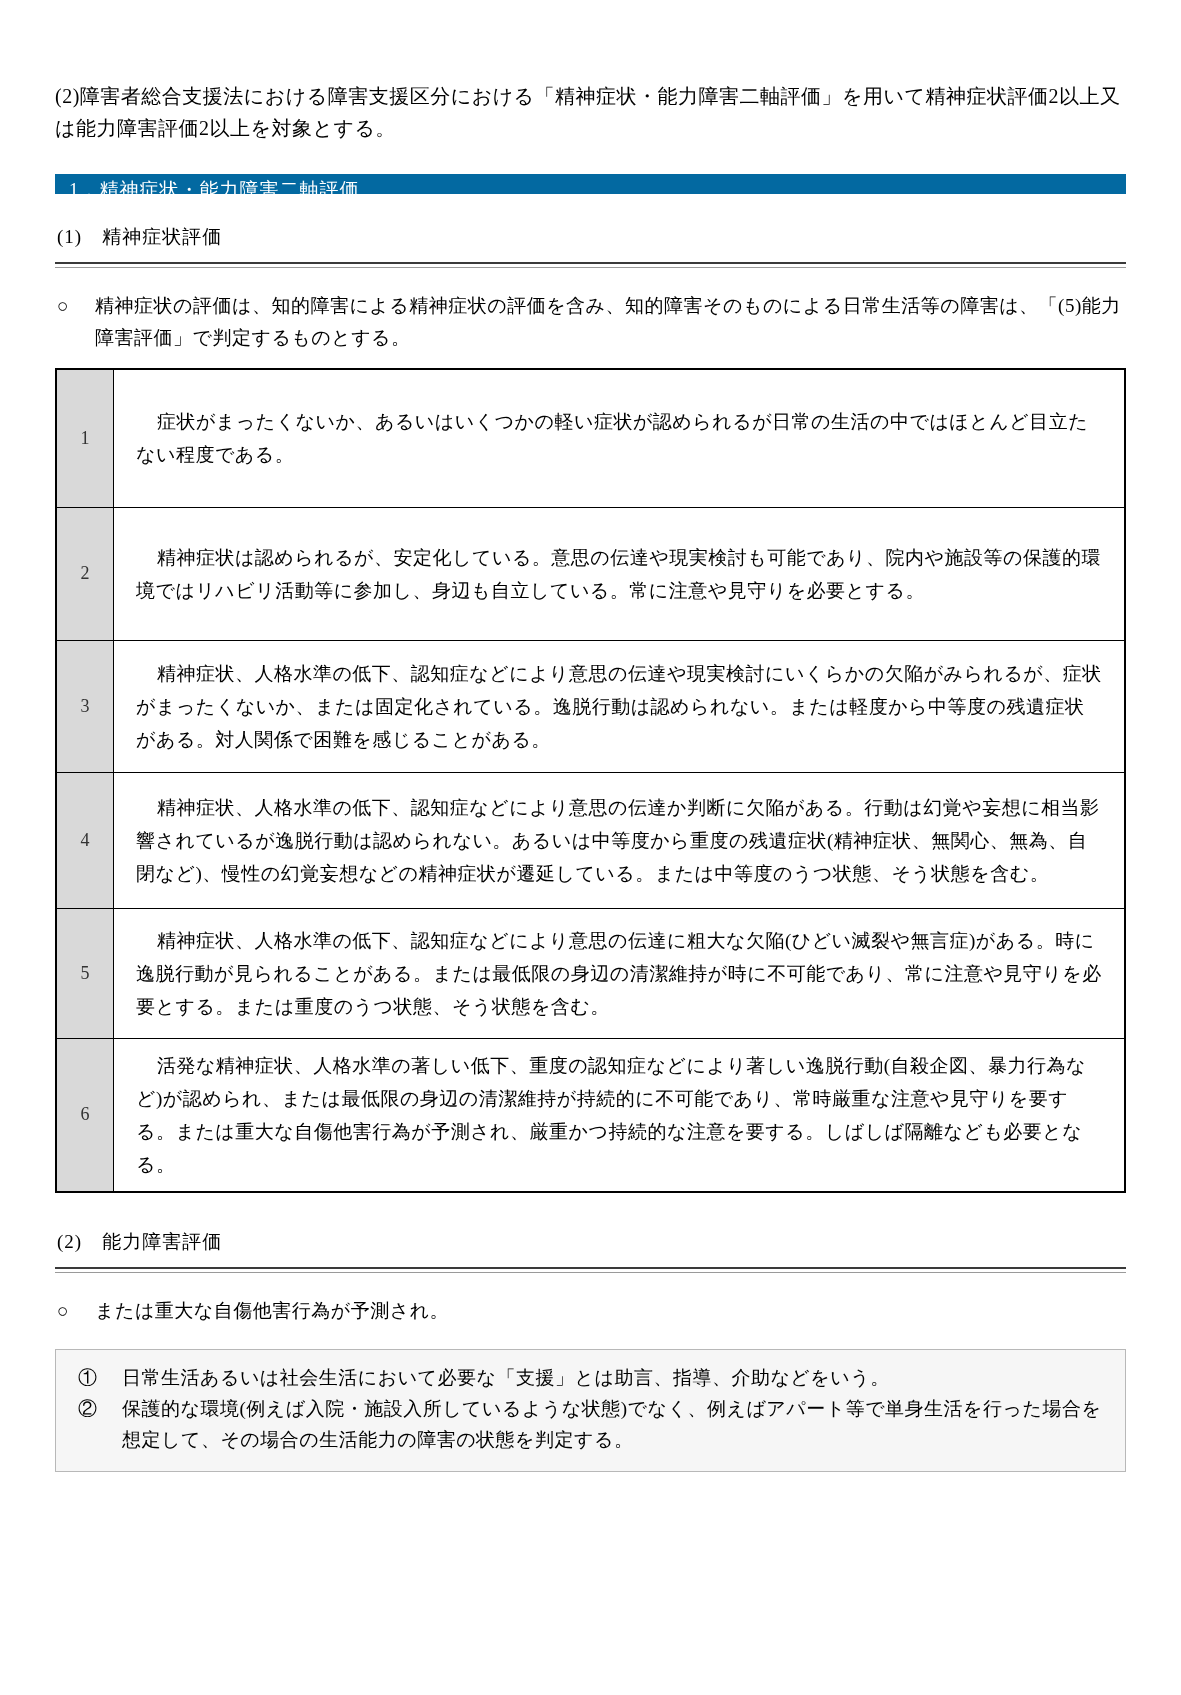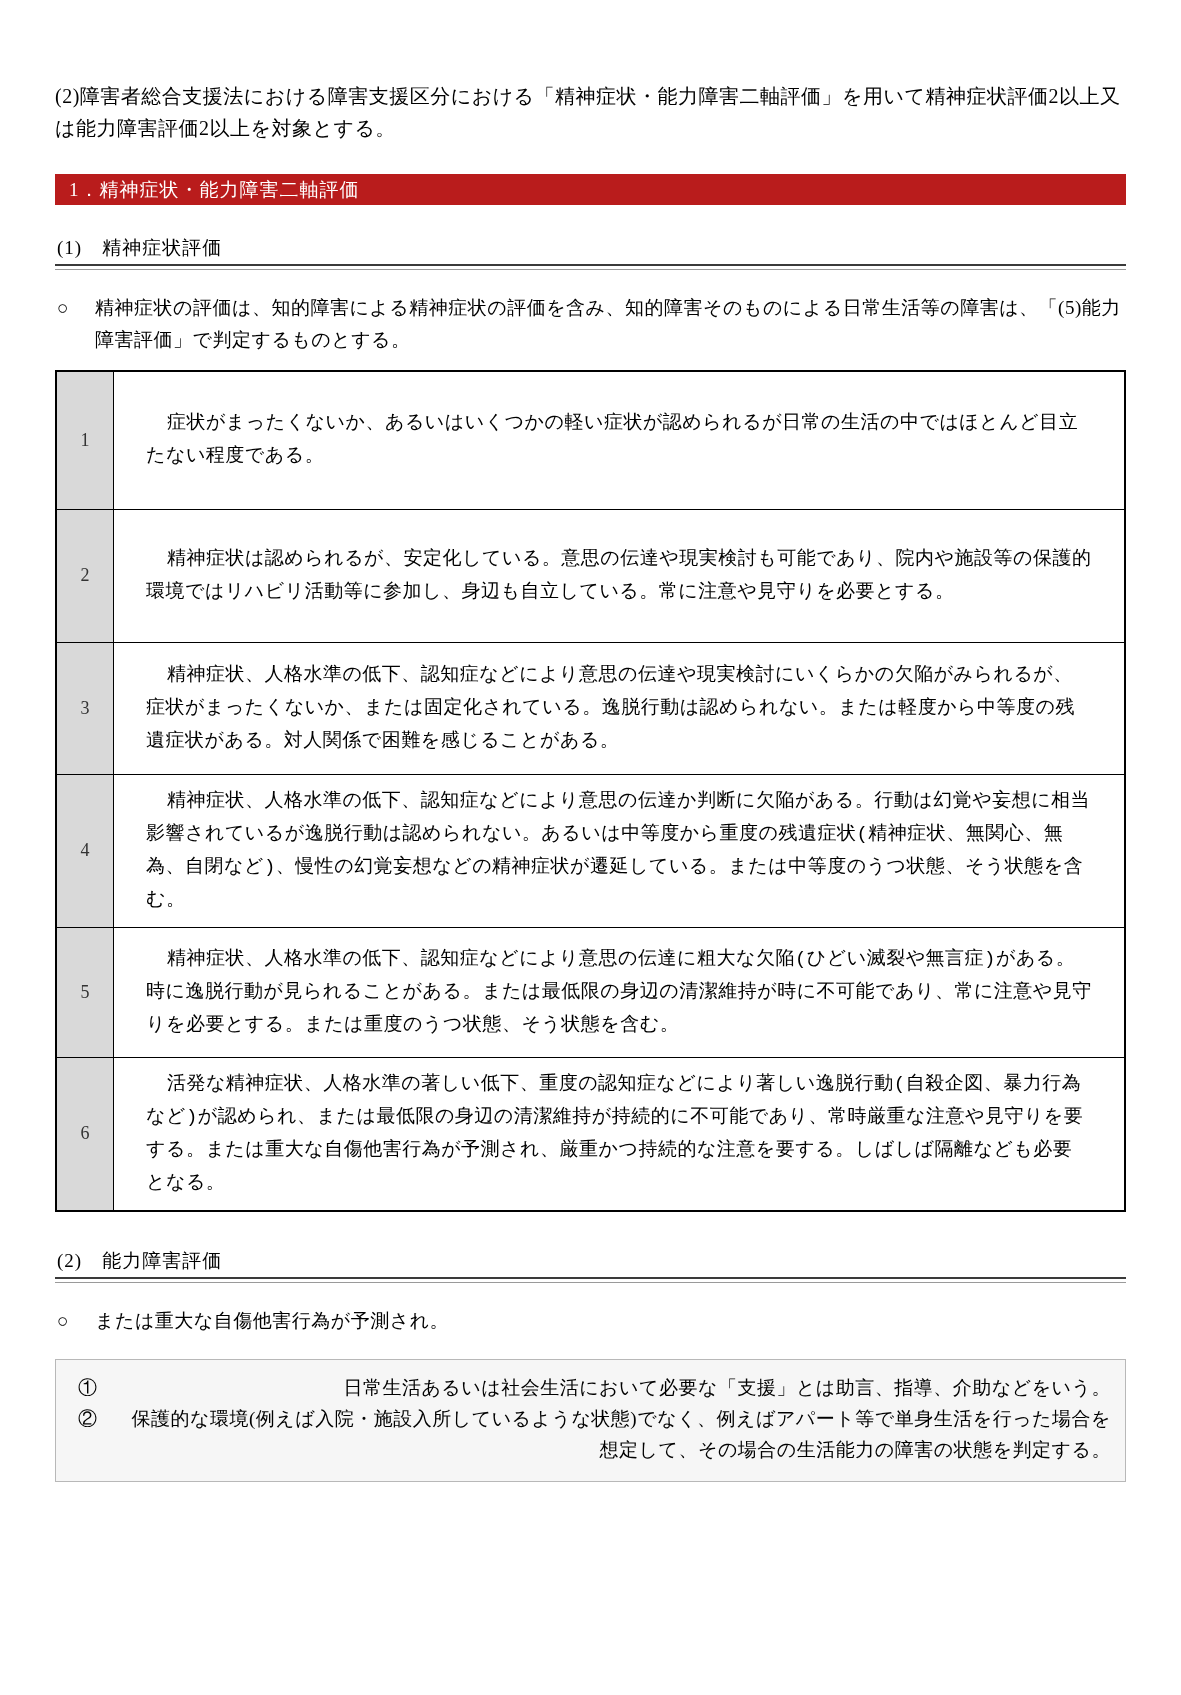--- a/index.html
+++ b/index.html
@@ -22,40 +22,40 @@
   
   .intro {
     font-size: 20px;
     line-height: 32px;
     letter-spacing: 0.5px;
     margin: 0 0 0 0;
   }
   
   .main-heading-bar {
     margin-top: 30px;
-    background: #b91c1c;
+    background: #0369a1;
     color: #ffffff;
-    height: 31px;
+    height: 20px;
     line-height: 31px;
     font-size: 19px;
     padding-left: 14px;
     letter-spacing: 1px;
   }
   
   .section-heading-wrap {
     margin-top: 30px;
     border-bottom: 1px solid #9a9a9a;
     padding-bottom: 3px;
   }
   .section-heading-text {
     display: block;
     font-size: 19px;
     letter-spacing: 1px;
     border-bottom: 2px solid #3a3a3a;
-    padding-bottom: 3px;
+    padding-bottom: 12px;
     padding-left: 2px;
   }
   
   .note-row {
     display: flex;
     margin-top: 22px;
     font-size: 19px;
     line-height: 32px;
     letter-spacing: 0.5px;
   }
@@ -79,22 +79,21 @@
     vertical-align: middle;
   }
   td.level-cell {
     width: 54px;
     background: #d9d9d9;
     text-align: center;
     font-size: 18px;
     color: #333333;
   }
   td.desc-cell {
-    padding: 10px 32px;
-    font-family: Liberation Mono, monospace;
+    padding: 10px 22px;
   }
   td.desc-cell p {
     margin: 0;
     font-size: 19px;
     line-height: 33px;
     letter-spacing: 0.5px;
     text-indent: 1.1em;
   }
   tr.row-1 { height: 138px; }
   tr.row-2 { height: 133px; }
@@ -117,21 +116,20 @@
     line-height: 31px;
     letter-spacing: 0.5px;
   }
   .consideration-num {
     flex: 0 0 44px;
     text-align: left;
     padding-left: 8px;
   }
   .consideration-text {
     flex: 1 1 auto;
-    text-align: right;
   }
 </style>
 </head>
 <body>
 
 <div class="page">
 
   <p class="intro">(2)障害者総合支援法における障害支援区分における「精神症状・能力障害二軸評価」を用いて精神症状評価2以上又は能力障害評価2以上を対象とする。</p>
 
   <div class="main-heading-bar">1．精神症状・能力障害二軸評価</div>

